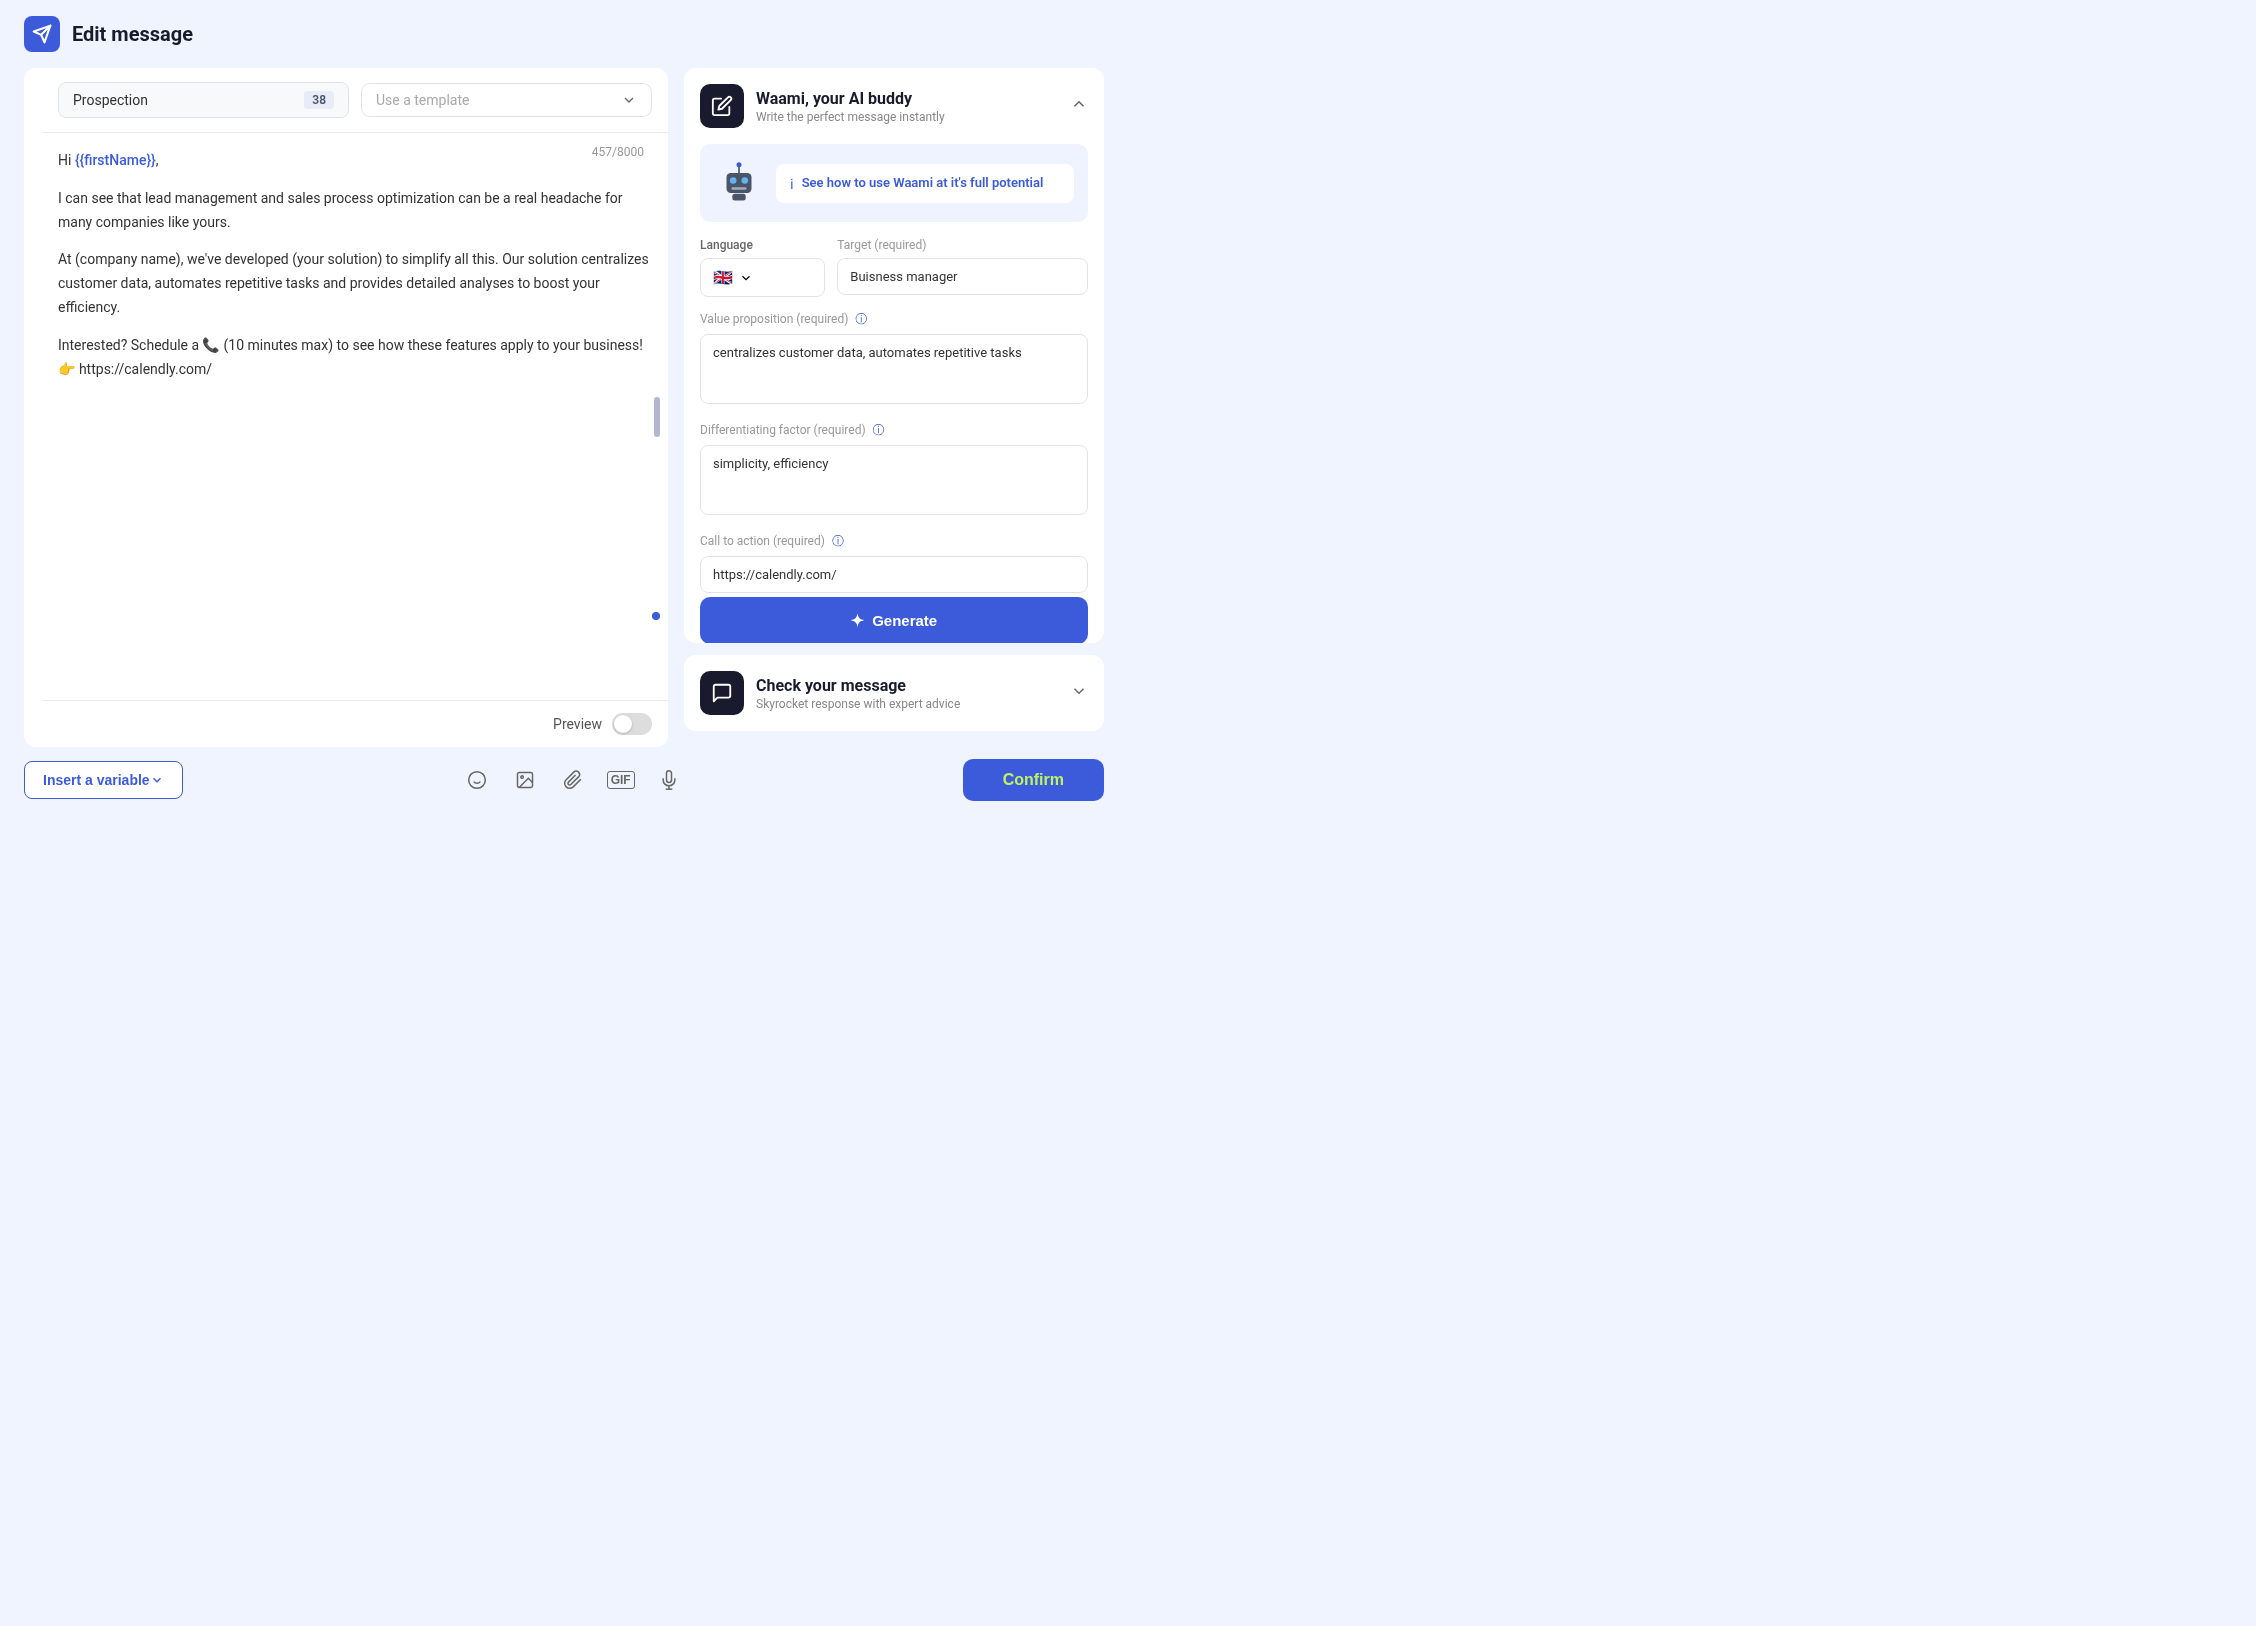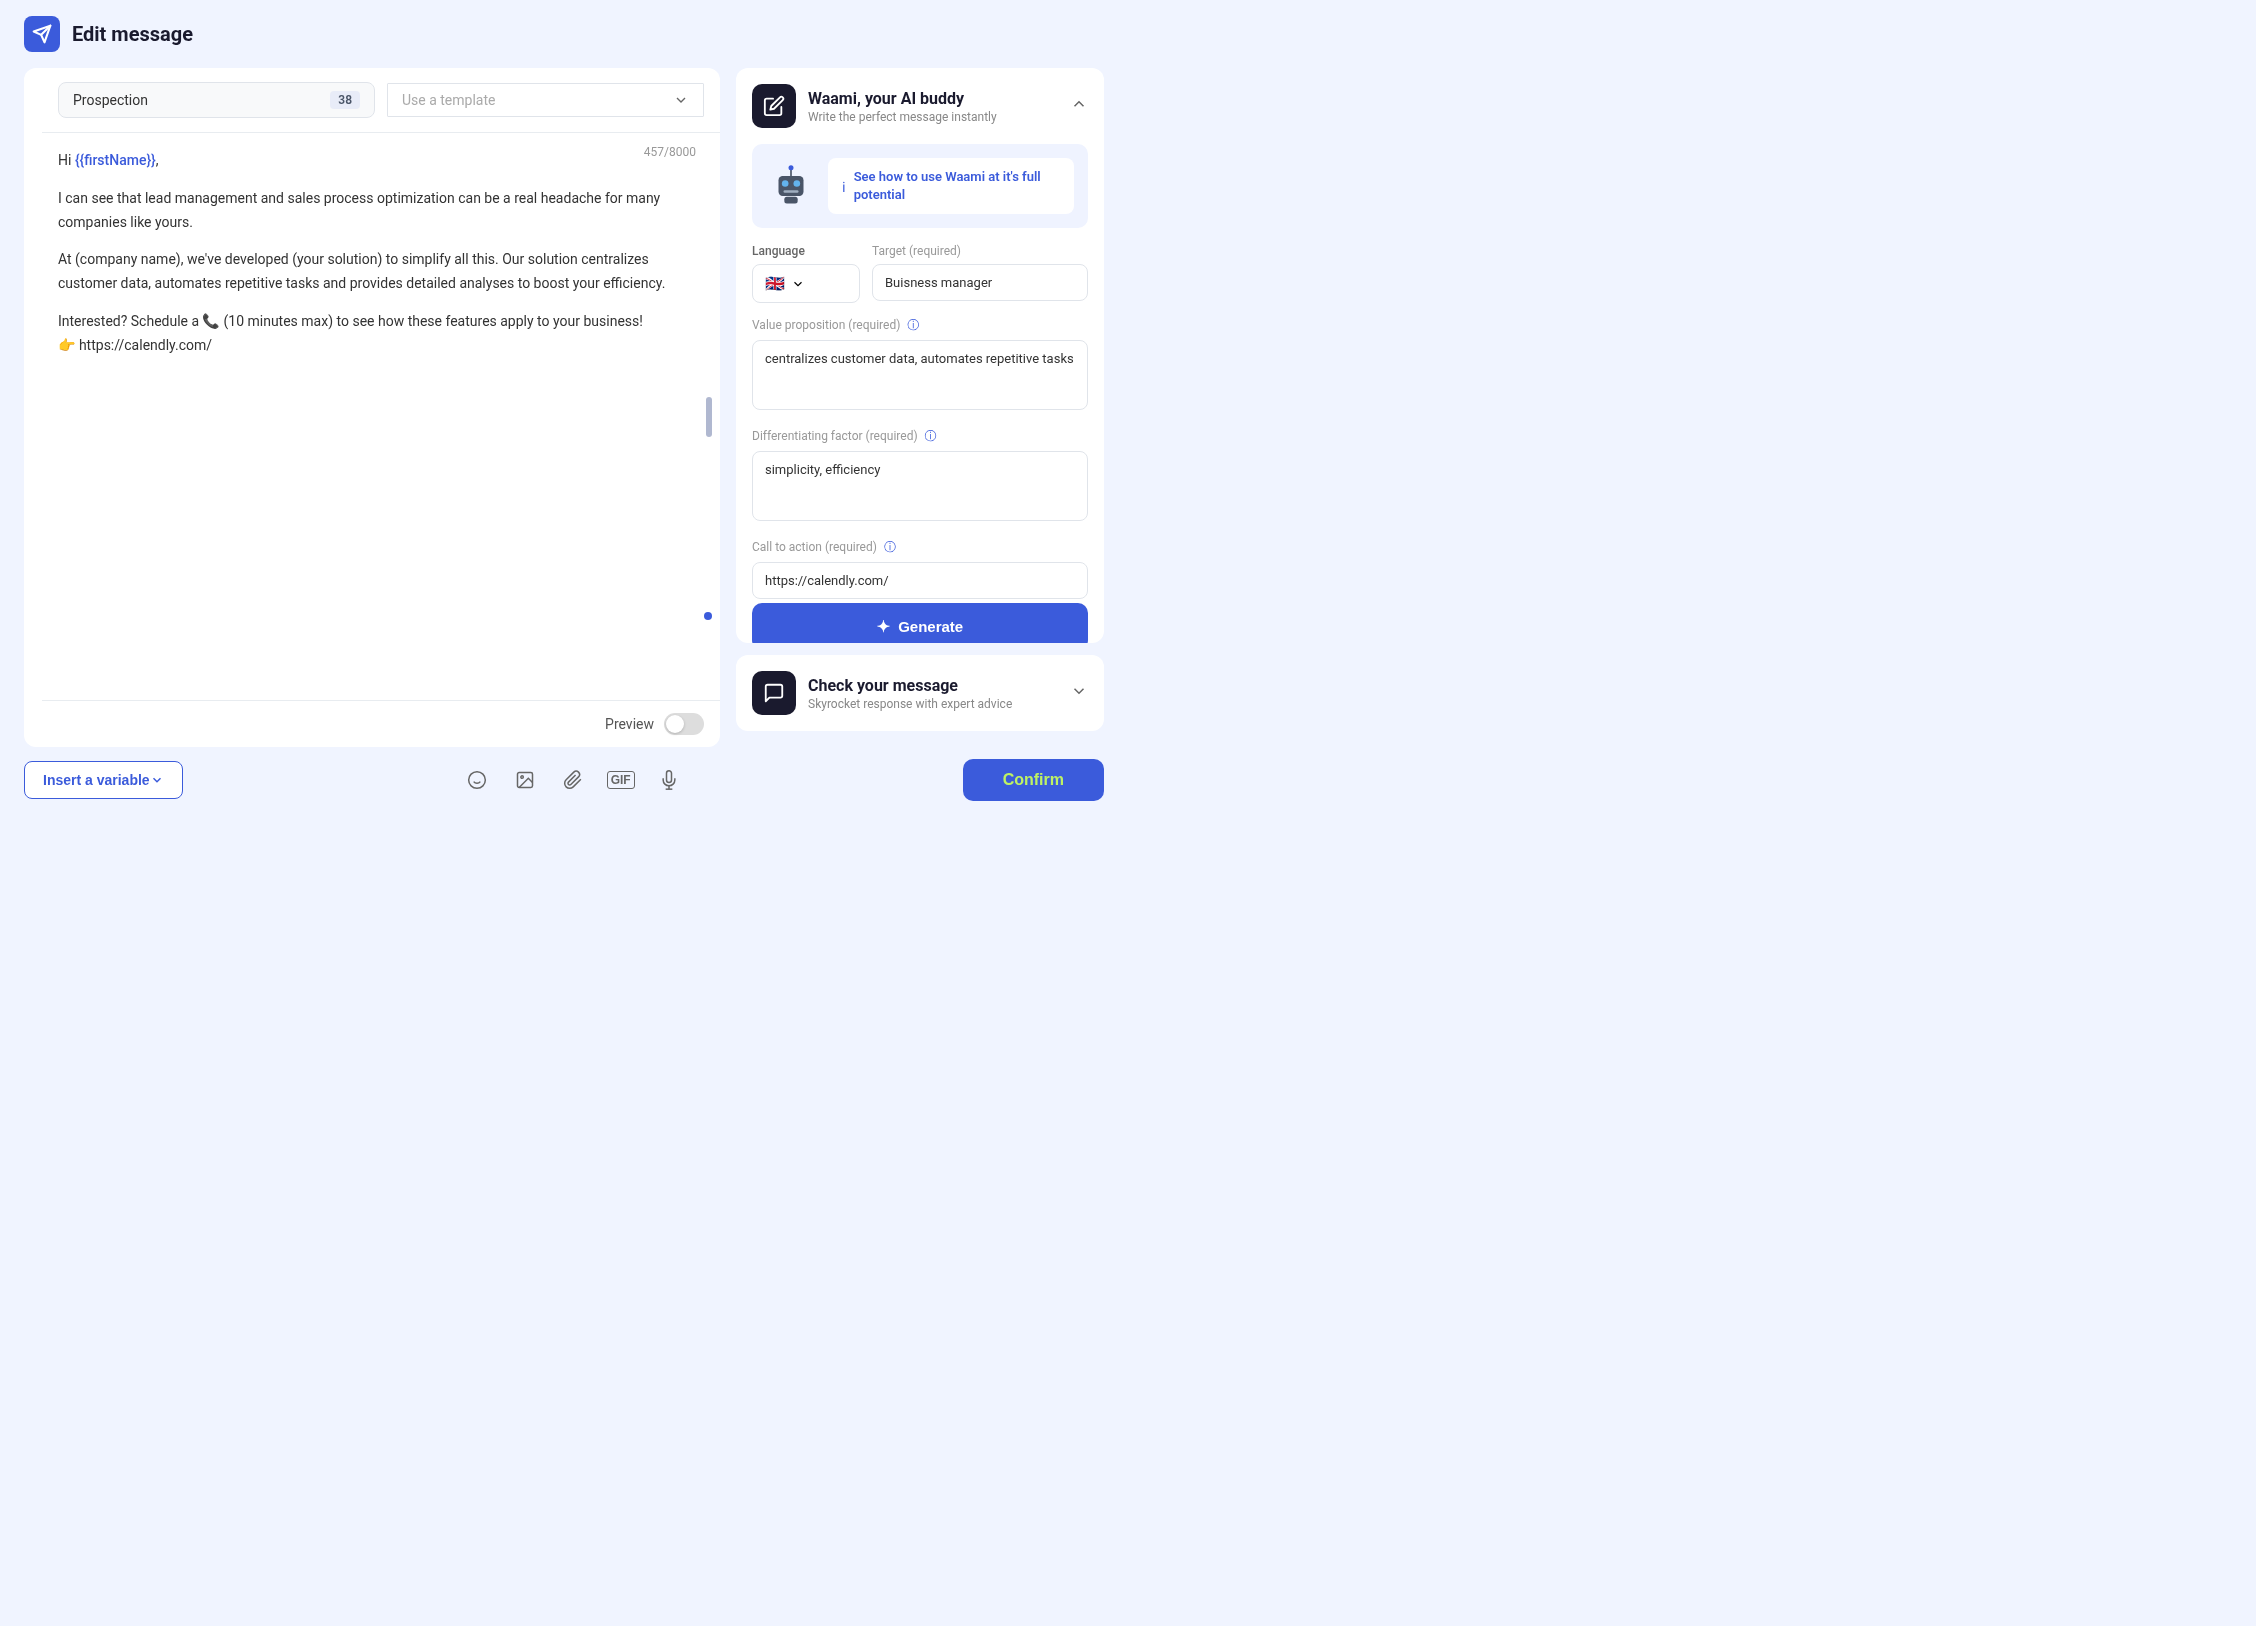--- a/index.html
+++ b/index.html
@@ -97,21 +97,21 @@
       padding: 2px 8px;
       border-radius: 4px;
     }
 
     .template-dropdown {
       display: flex;
       align-items: center;
       justify-content: space-between;
       background: white;
       border: 1px solid #e0e4ea;
-      border-radius: 1px;
+      border-radius: 9px;
       padding: 8px 14px;
       flex: 1;
       cursor: pointer;
       color: #aaa;
       font-size: 14px;
     }
 
     .template-dropdown svg {
       width: 16px;
       height: 16px;
@@ -247,21 +247,21 @@
       border-radius: 10px;
       padding: 12px 40px;
       font-size: 16px;
       font-weight: 600;
       cursor: pointer;
       margin-left: auto;
     }
 
     
     .right-panel {
-      width: 368px;
+      width: 420px;
       display: flex;
       flex-direction: column;
       gap: 12px;
       overflow-y: auto;
       padding-bottom: 16px;
     }
 
     .ai-panel {
       background: white;
       border-radius: 12px;

